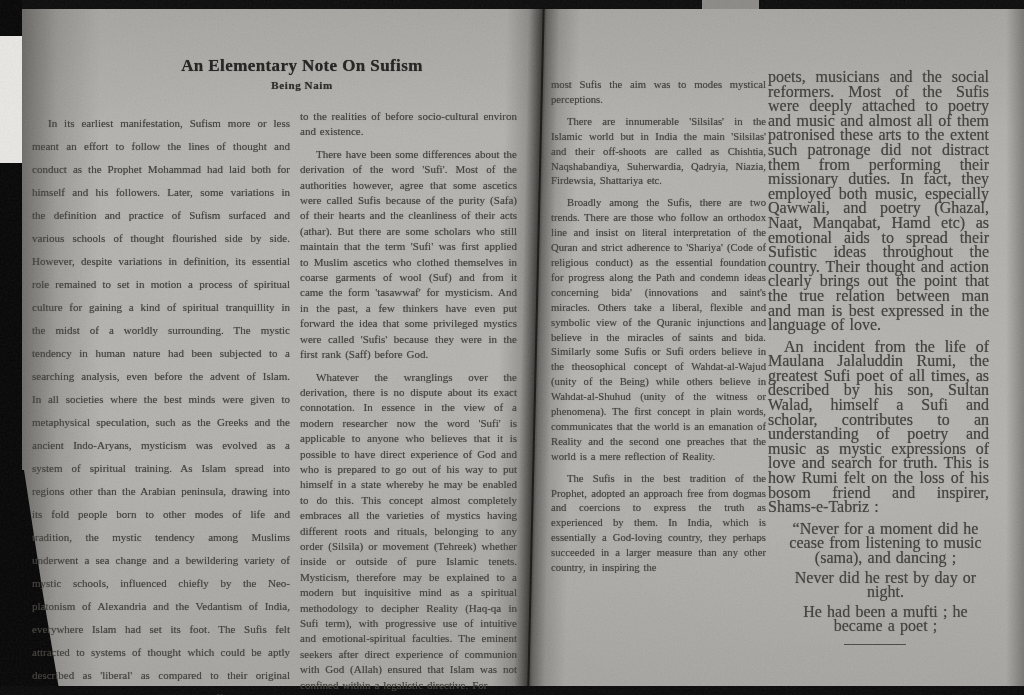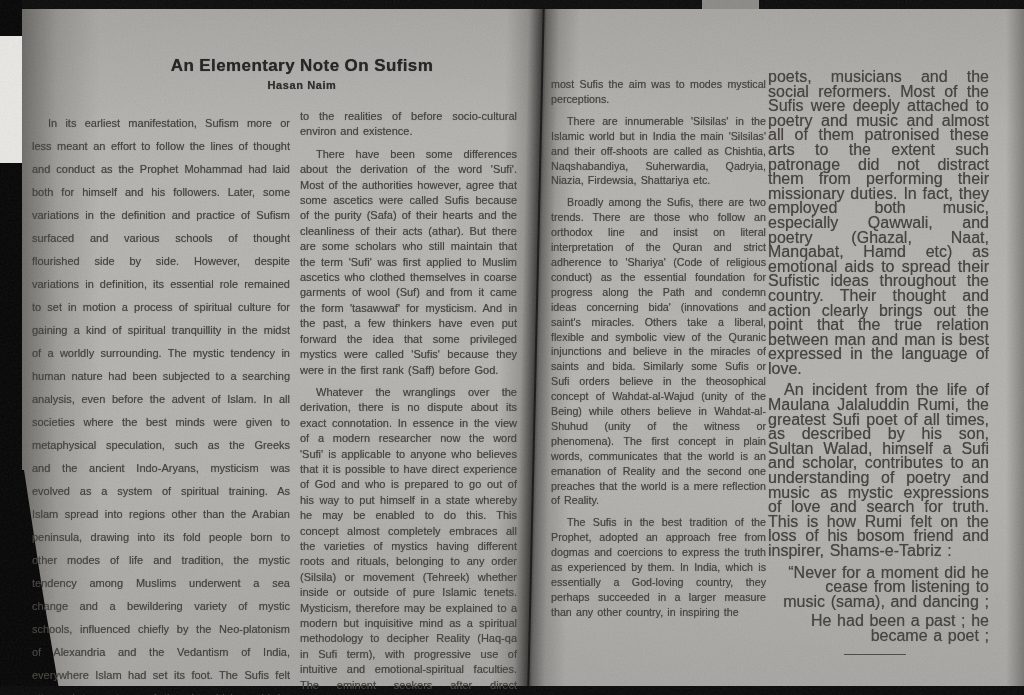--- a/index.html
+++ b/index.html
@@ -1,21 +1,21 @@
 <!DOCTYPE html>
 <html><head>
 <meta charset="utf-8">
 <style>
   html,body{margin:0;padding:0;background:#000;}
   .scan{
     position:relative;
     width:1024px;height:695px;
     overflow:hidden;
     background:#060606;
-    font-family:Liberation Sans, sans-serif;
+    font-family:Liberation Serif, serif;
   }
   .abs{position:absolute;}
   
   .paper{
     left:22px;top:9px;width:1002px;height:678px;
     background:
       radial-gradient(ellipse 700px 420px at 30% 40%, rgba(255,255,255,.07), transparent 70%),
       radial-gradient(ellipse 600px 500px at 80% 60%, rgba(255,255,255,.05), transparent 70%),
       linear-gradient(180deg,#a9a7a3 0%,#b4b2ae 18%,#b3b1ad 70%,#a8a6a2 100%);
   }
@@ -63,21 +63,21 @@
     margin:0 0 7px 0;text-align:justify;
     text-shadow:0 .2px .8px rgba(62,60,56,.65);
     word-spacing:1.2px;
   }
   .c1{left:32px;top:112px;width:258px;font-size:11px;line-height:23px;}
   .c1 p{word-spacing:2.4px;}
   .c2{left:300px;top:109px;width:217px;font-size:11px;line-height:15.4px;}
   .c3{left:551px;top:77px;width:215px;font-size:10.7px;line-height:14.9px;}
   .c4{left:768px;top:70px;width:221px;font-size:16px;line-height:14.6px;}
   .col p.indent{text-indent:16px;}
-  .col p.verse{margin:5px 0 5px 14px;text-align:right;}
+  .col p.verse{margin:5px 0 5px 14px;text-align:center;}
   .end-rule{
     width:62px;height:0;border-top:1.5px solid #4c4a46;
     margin:10px 0 0 76px;
   }
   
   .grain{
     position:absolute;left:0;top:0;width:1024px;height:695px;
     mix-blend-mode:multiply;opacity:.17;pointer-events:none;
   }
   .grain2{
@@ -97,21 +97,21 @@
   </div>
   <div class="abs right-edge-shade"></div>
   <div class="abs top-bar"></div>
   <div class="abs top-notch"></div>
   <div class="abs left-black-band"></div>
   <div class="abs white-strip"></div>
   <div class="abs bottom-wedge"></div>
   <div class="abs bottom-bar"></div>
 
   <div class="abs page-title">An Elementary Note On Sufism</div>
-  <div class="abs page-author">Hasan Naim</div>
+  <div class="abs page-author">Being Naim</div>
 
   <div class="abs col c1">
     <p class="indent">In its earliest manifestation, Sufism more or less meant an effort to follow the lines of thought and conduct as the Prophet Mohammad had laid both for himself and his followers. Later, some variations in the definition and practice of Sufism surfaced and various schools of thought flourished side by side. However, despite variations in definition, its essential role remained to set in motion a process of spiritual culture for gaining a kind of spiritual tranquillity in the midst of a worldly surrounding. The mystic tendency in human nature had been subjected to a searching analysis, even before the advent of Islam. In all societies where the best minds were given to metaphysical speculation, such as the Greeks and the ancient Indo-Aryans, mysticism was evolved as a system of spiritual training. As Islam spread into regions other than the Arabian peninsula, drawing into its fold people born to other modes of life and tradition, the mystic tendency among Muslims underwent a sea change and a bewildering variety of mystic schools, influenced chiefly by the Neo-platonism of Alexandria and the Vedantism of India, everywhere Islam had set its foot. The Sufis felt attracted to systems of thought which could be aptly described as 'liberal' as compared to their original concepts in the earlier centuries. An effort was made, therefore, at various stages in the history of Sufism to reconcile the early approach to the new forces at work which were moulding their attitude constantly. The different orders (Silsilas) of Sufism evolved as the purists among them in different lands and subsequent periods of history tried to adjust the basic concepts</p>
   </div>
 
   <div class="abs col c2">
     <p>to the realities of before socio-cultural environ and existence.</p>
     <p class="indent">There have been some differences about the derivation of the word 'Sufi'. Most of the authorities however, agree that some ascetics were called Sufis because of the purity (Safa) of their hearts and the cleanliness of their acts (athar). But there are some scholars who still maintain that the term 'Sufi' was first applied to Muslim ascetics who clothed themselves in coarse garments of wool (Suf) and from it came the form 'tasawwaf' for mysticism. And in the past, a few thinkers have even put forward the idea that some privileged mystics were called 'Sufis' because they were in the first rank (Saff) before God.</p>
     <p class="indent">Whatever the wranglings over the derivation, there is no dispute about its exact connotation. In essence in the view of a modern researcher now the word 'Sufi' is applicable to anyone who believes that it is possible to have direct experience of God and who is prepared to go out of his way to put himself in a state whereby he may be enabled to do this. This concept almost completely embraces all the varieties of mystics having different roots and rituals, belonging to any order (Silsila) or movement (Tehreek) whether inside or outside of pure Islamic tenets. Mysticism, therefore may be explained to a modern but inquisitive mind as a spiritual methodology to decipher Reality (Haq-qa in Sufi term), with progressive use of intuitive and emotional-spiritual faculties. The eminent seekers after direct experience of communion with God (Allah) ensured that Islam was not confined within a legalistic directive. For</p>
   </div>
@@ -120,21 +120,22 @@
     <p>most Sufis the aim was to modes mystical perceptions.</p>
     <p class="indent">There are innumerable 'Silsilas' in the Islamic world but in India the main 'Silsilas' and their off-shoots are called as Chishtia, Naqshabandiya, Suherwardia, Qadryia, Niazia, Firdewsia, Shattariya etc.</p>
     <p class="indent">Broadly among the Sufis, there are two trends. There are those who follow an orthodox line and insist on literal interpretation of the Quran and strict adherence to 'Shariya' (Code of religious conduct) as the essential foundation for progress along the Path and condemn ideas concerning bida' (innovations and saint's miracles. Others take a liberal, flexible and symbolic view of the Quranic injunctions and believe in the miracles of saints and bida. Similarly some Sufis or Sufi orders believe in the theosophical concept of Wahdat-al-Wajud (unity of the Being) while others believe in Wahdat-al-Shuhud (unity of the witness or phenomena). The first concept in plain words, communicates that the world is an emanation of Reality and the second one preaches that the world is a mere reflection of Reality.</p>
     <p class="indent">The Sufis in the best tradition of the Prophet, adopted an approach free from dogmas and coercions to express the truth as experienced by them. In India, which is essentially a God-loving country, they perhaps succeeded in a larger measure than any other country, in inspiring the</p>
   </div>
 
   <div class="abs col c4">
     <p>poets, musicians and the social reformers. Most of the Sufis were deeply attached to poetry and music and almost all of them patronised these arts to the extent such patronage did not distract them from performing their missionary duties. In fact, they employed both music, especially Qawwali, and poetry (Ghazal, Naat, Manqabat, Hamd etc) as emotional aids to spread their Sufistic ideas throughout the country. Their thought and action clearly brings out the point that the true relation between man and man is best expressed in the language of love.</p>
     <p class="indent">An incident from the life of Maulana Jalaluddin Rumi, the greatest Sufi poet of all times, as described by his son, Sultan Walad, himself a Sufi and scholar, contributes to an understanding of poetry and music as mystic expressions of love and search for truth. This is how Rumi felt on the loss of his bosom friend and inspirer, Shams-e-Tabriz :</p>
     <p class="verse">“Never for a moment did he cease from listening to music (sama), and dancing ;</p>
-    <p class="verse">He had been a past ; he became a poet ;</p>
+    <p class="verse">Never did he rest by day or night.</p>
+    <p class="verse">He had been a mufti ; he became a poet ;</p>
     <div class="end-rule"></div>
   </div>
 
   <svg class="grain">
     <filter id="grainF">
       <feTurbulence type="fractalNoise" baseFrequency="0.75" numOctaves="3" seed="7"></feTurbulence>
       <feColorMatrix type="saturate" values="0"></feColorMatrix>
     </filter>
     <rect width="100%" height="100%" filter="url(#grainF)"></rect>
   </svg>

